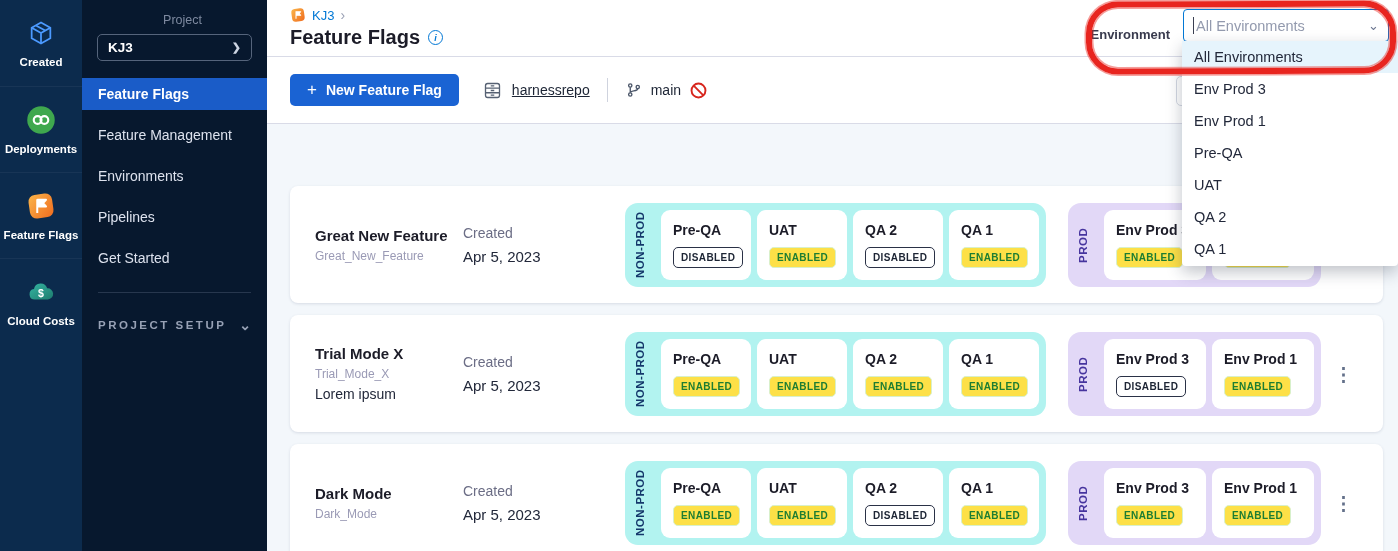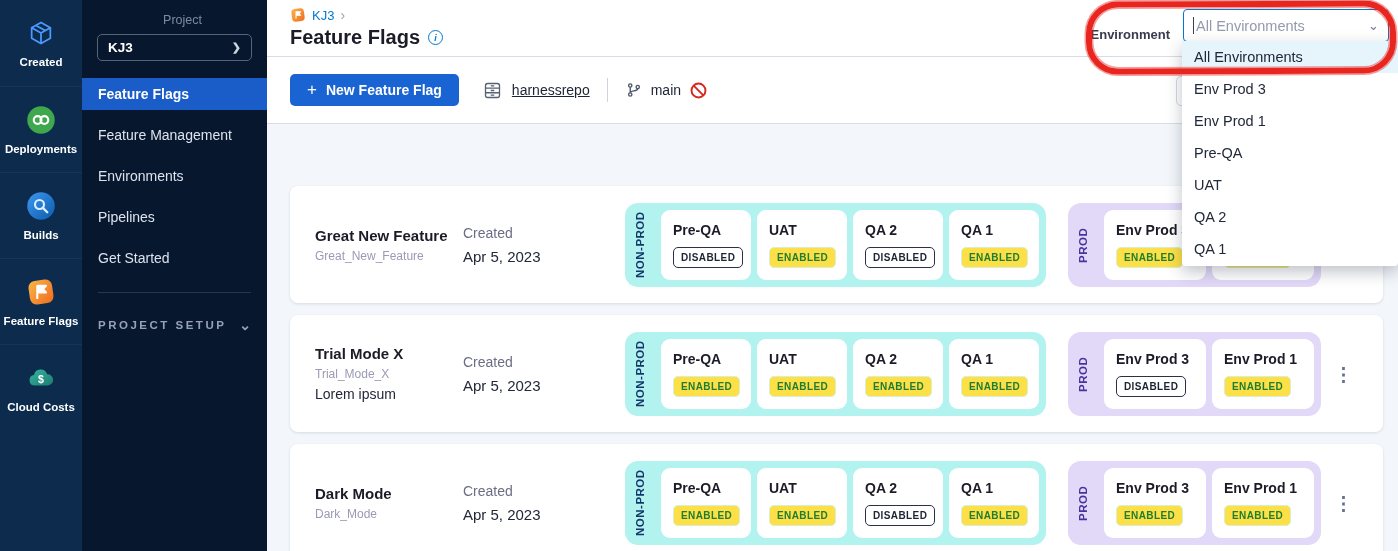--- a/index.html
+++ b/index.html
@@ -101,36 +101,20 @@
     </div>
     <div class="rail-item">
       <span class="rail-ico">
         <svg width="30" height="30" viewBox="0 0 24 24">
             <circle cx="12" cy="12" r="11" fill="#3fa84e"></circle>
             <circle cx="9.3" cy="12" r="3.1" fill="none" stroke="#fff" stroke-width="1.7"></circle>
             <circle cx="14.7" cy="12" r="3.1" fill="none" stroke="#fff" stroke-width="1.7"></circle>
           </svg>
       </span>
       <span class="rail-label">Deployments</span>
-    </div>
-    <div class="rail-item">
-      <span class="rail-ico">
-        <svg width="30" height="30" viewBox="0 0 24 24">
-            <defs>
-              <linearGradient id="bg1" x1="0" y1="0" x2="1" y2="1">
-                <stop offset="0" stop-color="#3d97f2"></stop>
-                <stop offset="1" stop-color="#0b5cab"></stop>
-              </linearGradient>
-            </defs>
-            <circle cx="12" cy="12" r="11" fill="url(#bg1)"></circle>
-            <circle cx="10.8" cy="10.8" r="3.6" fill="none" stroke="#dceeff" stroke-width="1.7"></circle>
-            <path d="M13.5 13.5 L17 17" stroke="#dceeff" stroke-width="1.9" stroke-linecap="round"></path>
-          </svg>
-      </span>
-      <span class="rail-label">Builds</span>
     </div>
     <div class="rail-item">
       <span class="rail-ico">
         <svg width="30" height="30" viewBox="0 0 24 24">
             <defs>
               <linearGradient id="ff1" x1="0" y1="0" x2="1" y2="1">
                 <stop offset="0" stop-color="#fbb549"></stop>
                 <stop offset="1" stop-color="#ef6c1f"></stop>
               </linearGradient>
             </defs>

